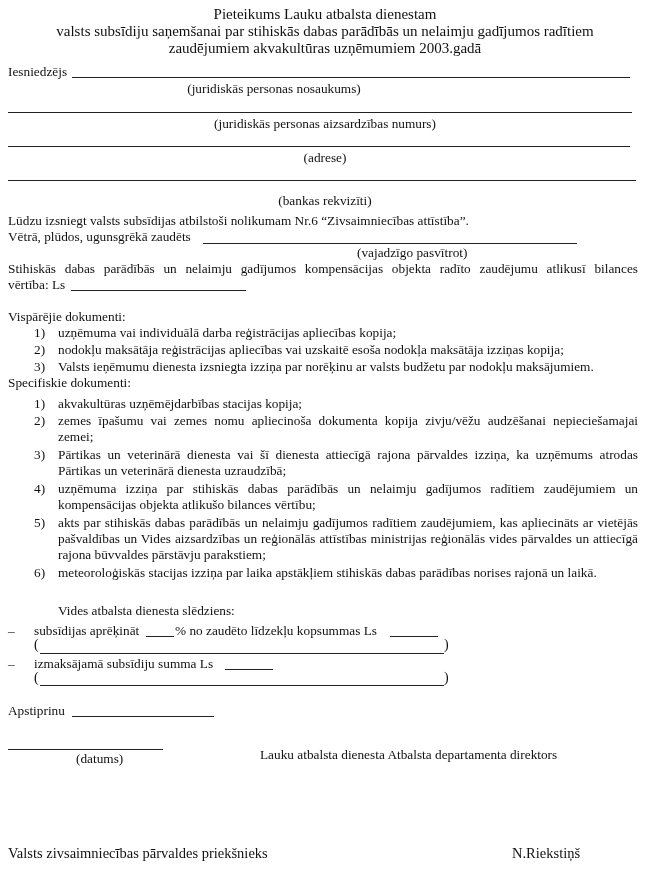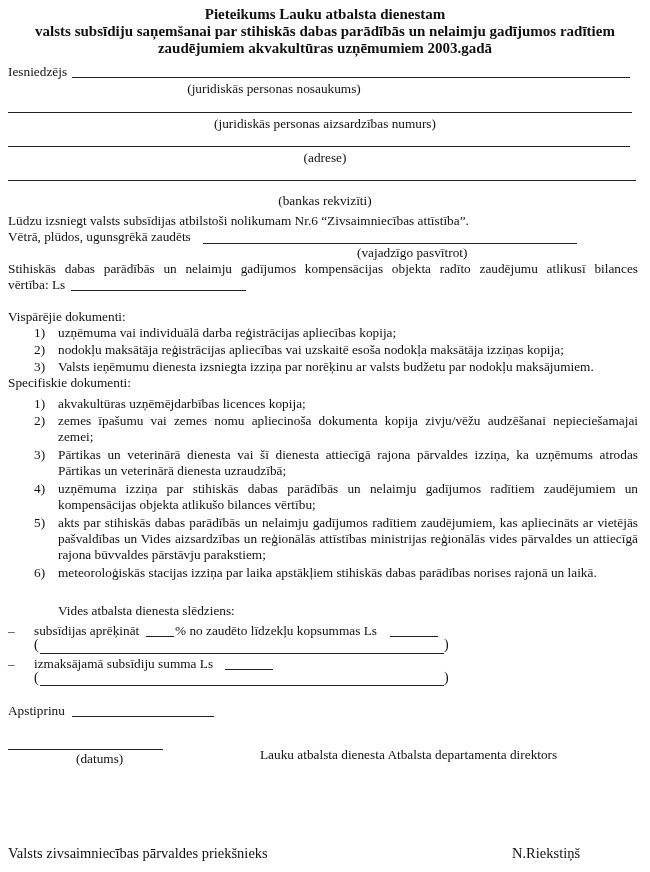--- a/index.html
+++ b/index.html
@@ -1,19 +1,19 @@
 <!DOCTYPE html>
 <html><head>
 <meta charset="utf-8">
 <style>
   html, body { margin:0; padding:0; background:#fff; }
   body { width:650px; height:872px; position:relative; overflow:hidden;
          font-family:"Liberation Serif", serif; color:#111; font-size:13.3px; }
   .abs { position:absolute; white-space:nowrap; }
-  .title { position:absolute; left:0; width:650px; text-align:center; font-weight:bold; font-size:15px; line-height:17px; }
+  .title { position:absolute; left:0; width:650px; text-align:center; font-weight:normal; font-size:15px; line-height:17px; }
   .line { position:absolute; border-bottom:1px solid #222; height:0; }
   .cap { position:absolute; text-align:center; font-size:13.3px; }
   .num { position:absolute; width:20px; text-align:left; }
   .item { position:absolute; text-align:justify; line-height:16px; }
   .paren { position:absolute; font-size:14px; }
 </style>
 </head>
 <body>
 
 <div class="title" style="top:6px;">Pieteikums Lauku atbalsta dienestam</div>
@@ -44,21 +44,21 @@
 <div class="abs" style="left:8px; top:309px;">Vispārējie dokumenti:</div>
 <div class="num" style="left:34px; top:325px;">1)</div>
 <div class="abs" style="left:58px; top:325px;">uzņēmuma vai individuālā darba reģistrācijas apliecības kopija;</div>
 <div class="num" style="left:34px; top:342px;">2)</div>
 <div class="abs" style="left:58px; top:342px;">nodokļu maksātāja reģistrācijas apliecības vai uzskaitē esoša nodokļa maksātāja izziņas kopija;</div>
 <div class="num" style="left:34px; top:359px;">3)</div>
 <div class="abs" style="left:58px; top:359px;">Valsts ieņēmumu dienesta izsniegta izziņa par norēķinu ar valsts budžetu par nodokļu maksājumiem.</div>
 
 <div class="abs" style="left:8px; top:375px;">Specifiskie dokumenti:</div>
 <div class="num" style="left:34px; top:396px;">1)</div>
-<div class="abs" style="left:58px; top:396px;">akvakultūras uzņēmējdarbības licences kopija;</div>
+<div class="abs" style="left:58px; top:396px;">akvakultūras uzņēmējdarbības stacijas kopija;</div>
 <div class="num" style="left:34px; top:413px;">2)</div>
 <div class="item" style="left:58px; top:413px; width:580px;">zemes īpašumu vai zemes nomu apliecinoša dokumenta kopija zivju/vēžu audzēšanai nepieciešamajai zemei;</div>
 <div class="num" style="left:34px; top:447px;">3)</div>
 <div class="item" style="left:58px; top:447px; width:580px;">Pārtikas un veterinārā dienesta vai šī dienesta attiecīgā rajona pārvaldes izziņa, ka uzņēmums atrodas Pārtikas un veterinārā dienesta uzraudzībā;</div>
 <div class="num" style="left:34px; top:481px;">4)</div>
 <div class="item" style="left:58px; top:481px; width:580px;">uzņēmuma izziņa par stihiskās dabas parādībās un nelaimju gadījumos radītiem zaudējumiem un kompensācijas objekta atlikušo bilances vērtību;</div>
 <div class="num" style="left:34px; top:515px;">5)</div>
 <div class="item" style="left:58px; top:515px; width:580px;">akts par stihiskās dabas parādībās un nelaimju gadījumos radītiem zaudējumiem, kas apliecināts ar vietējās pašvaldības un Vides aizsardzības un reģionālās attīstības ministrijas reģionālās vides pārvaldes un attiecīgā rajona būvvaldes pārstāvju parakstiem;</div>
 <div class="num" style="left:34px; top:565px;">6)</div>
 <div class="abs" style="left:58px; top:565px;">meteoroloģiskās stacijas izziņa par laika apstākļiem stihiskās dabas parādības norises rajonā un laikā.</div>

